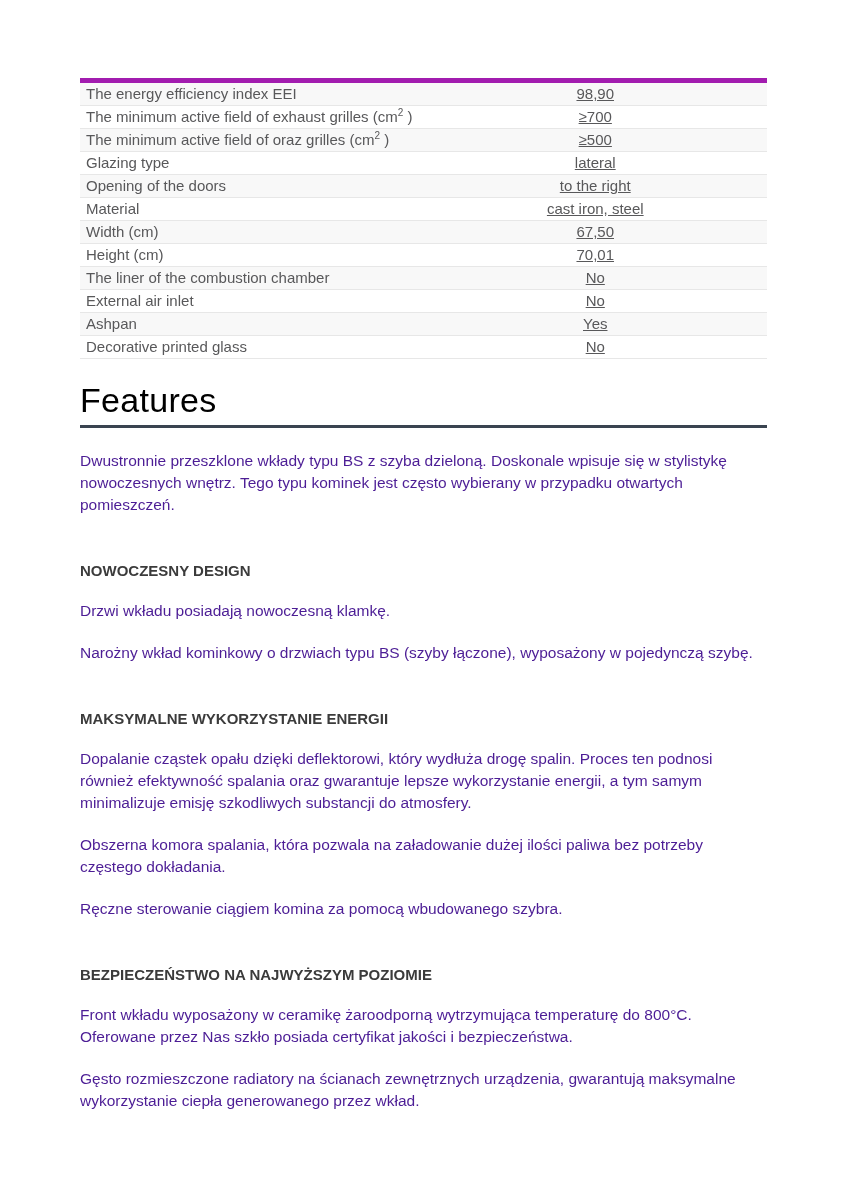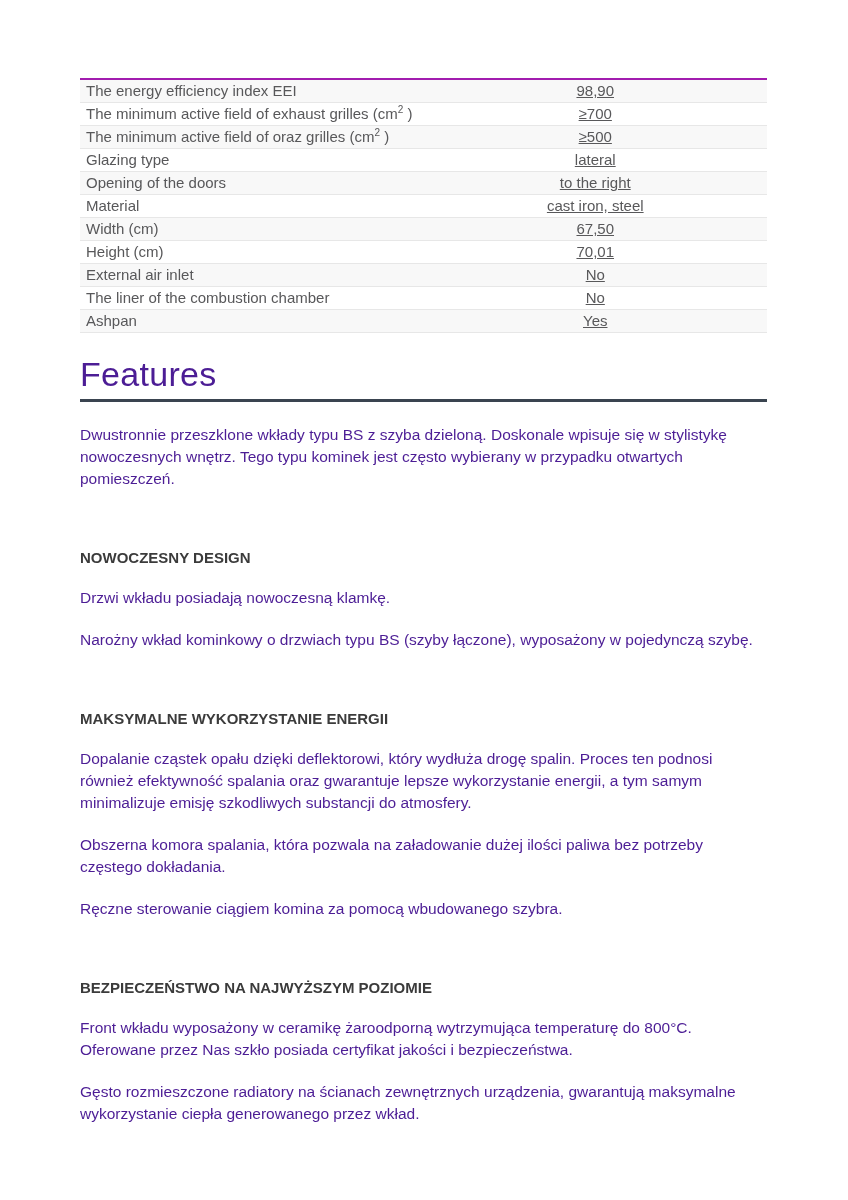--- a/index.html
+++ b/index.html
@@ -16,21 +16,21 @@
   .page {
     box-sizing: border-box;
     width: 848px;
     padding: 78px 81px 40px 80px;
   }
 
   
   .spec-table {
     width: 100%;
     border-collapse: collapse;
-    border-top: 2px solid #a21caf;
+    border-top: 5px solid #a21caf;
     font-size: 15px;
     color: #58585a;
   }
   .spec-table td {
     border-bottom: 1px solid #e7e7e7;
     padding: 2px 6px 3px 6px;
     line-height: 17px;
     vertical-align: middle;
   }
   .spec-table tr:nth-child(odd) td {
@@ -42,39 +42,39 @@
     font-size: 10px;
     line-height: 0;
   }
 
   
   .features-heading {
     margin: 21px 0 0 0;
     font-size: 34px;
     font-weight: 300;
     letter-spacing: 0.3px;
-    color: #4c1d95;
+    color: #000000;
     line-height: 40px;
   }
   .heading-rule {
     border: none;
     border-top: 3px solid #3a4450;
     margin: 5px 0 0 0;
   }
 
   
   .body-text {
     font-size: 15.5px;
     line-height: 22px;
     color: #4c1d95;
     margin: 0;
   }
   .intro { margin-top: 22px; }
 
-  .section { margin-top: 59px; }
+  .section { margin-top: 46px; }
   .section-title {
     margin: 0;
     font-size: 15px;
     font-weight: 700;
     color: #3b3b3b;
     line-height: 18px;
   }
   .section p { margin: 20px 0 0 0; }
 </style>
 </head>
@@ -110,30 +110,34 @@
       </tr>
       <tr>
         <td class="spec-label"><span>Width (cm)</span><sup></sup><span></span></td>
         <td class="spec-value">67,50</td>
       </tr>
       <tr>
         <td class="spec-label"><span>Height (cm)</span><sup></sup><span></span></td>
         <td class="spec-value">70,01</td>
       </tr>
       <tr>
-        <td class="spec-label"><span>External air inlet</span><sup></sup><span></span></td>
+        <td class="spec-label"><span>The liner of the combustion chamber</span><sup></sup><span></span></td>
         <td class="spec-value">No</td>
       </tr>
       <tr>
-        <td class="spec-label"><span>The liner of the combustion chamber</span><sup></sup><span></span></td>
+        <td class="spec-label"><span>External air inlet</span><sup></sup><span></span></td>
         <td class="spec-value">No</td>
       </tr>
       <tr>
         <td class="spec-label"><span>Ashpan</span><sup></sup><span></span></td>
         <td class="spec-value">Yes</td>
+      </tr>
+      <tr>
+        <td class="spec-label"><span>Decorative printed glass</span><sup></sup><span></span></td>
+        <td class="spec-value">No</td>
       </tr>
     </tbody>
   </table>
 
   <h1 class="features-heading">Features</h1>
   <hr class="heading-rule">
 
   <p class="body-text intro">Dwustronnie przeszklone wkłady typu BS z szyba dzieloną. Doskonale wpisuje się w stylistykę nowoczesnych wnętrz. Tego typu kominek jest często wybierany w przypadku otwartych pomieszczeń.</p>
 
   <div class="section">

